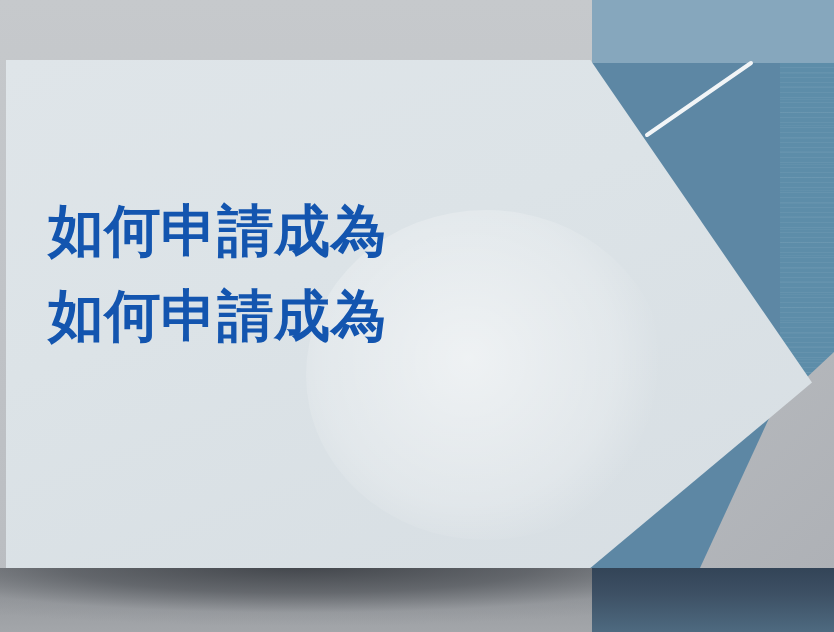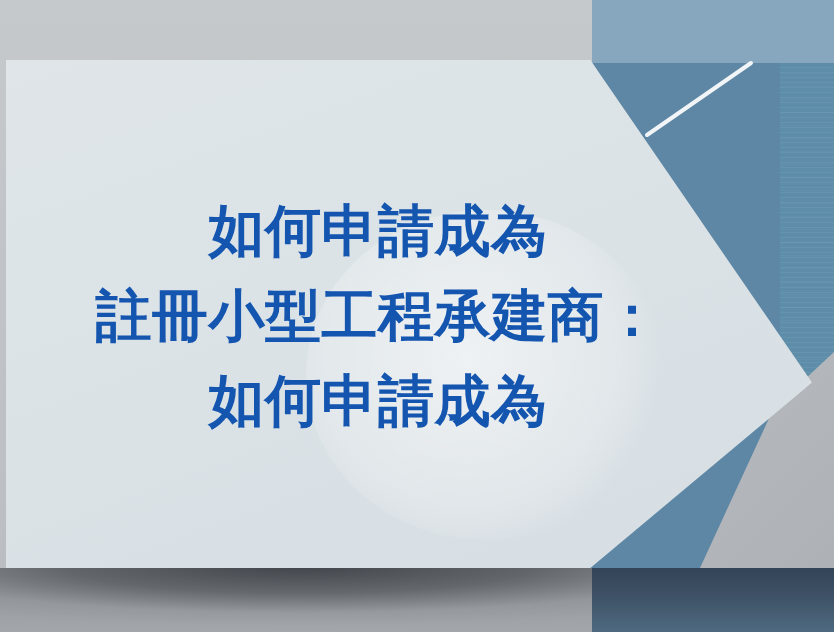--- a/index.html
+++ b/index.html
@@ -143,21 +143,20 @@
     left: 48px;
     top: 188px;
     width: 660px;
     color: #1355af;
     font-family: "DejaVu Sans", sans-serif;
     font-weight: 700;
     font-size: 56px;
     line-height: 85px;
     letter-spacing: 0.5px;
     white-space: nowrap;
-    text-align: center;
   }
   .headline .line {
     display: block;
   }
 </style>
 </head>
 <body>
 
 <div id="slide">
 
@@ -170,21 +169,20 @@
   <svg class="accent-line" viewBox="0 0 110 78">
     <line x1="3" y1="75" x2="107" y2="3" stroke="#f2f5f7" stroke-width="4" stroke-linecap="round"></line>
   </svg>
 
   <div class="card">
     <div class="card-glow"></div>
   </div>
 
   <div class="headline">
     <span class="line">如何申請成為</span>
-    <span class="line">註冊小型工程承建商：</span>
     <span class="line">如何申請成為</span>
   </div>
 
   <div class="bottom-strip"></div>
   <div class="bottom-shadow"></div>
   <div class="bottom-strip-dark"></div>
 
 </div>
 
 </body></html>

